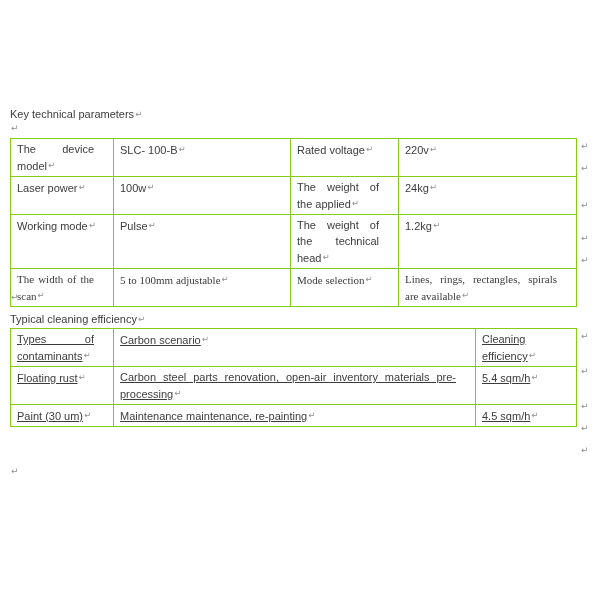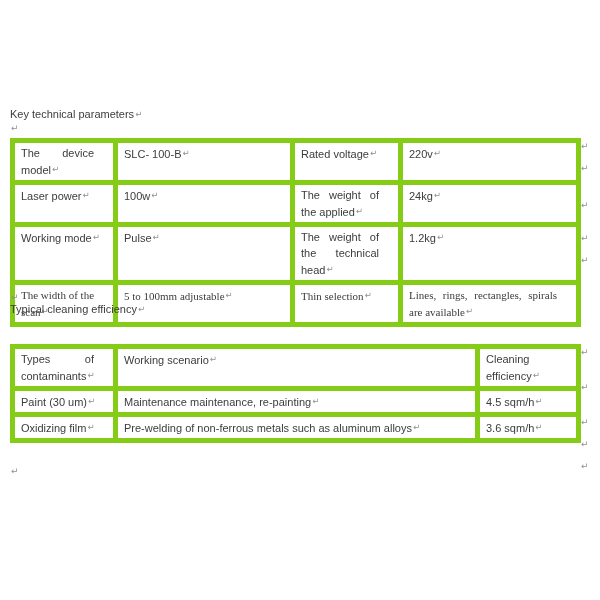--- a/index.html
+++ b/index.html
@@ -8,43 +8,43 @@
     background:#ffffff;
     font-family:"Liberation Sans","DejaVu Sans",sans-serif;
     color:#3c3c3c;
   }
   .doc { position:relative; width:600px; height:570px; overflow:hidden; background:#ffffff;border-radius:31px; }
 
   .heading {
     position:absolute; left:10px; font-size:11px; line-height:14px; white-space:nowrap;
   }
   #heading-1 { top:107px; }
-  #heading-2 { top:302px; }
+  #heading-2 { top:312px; }
 
   
   .para-mark { position:absolute; left:11px; font-size:9px; color:#8f8f8f; line-height:10px; }
   #p-after-h1 { top:123px; }
   #p-after-t1 { top:292px; }
   #p-after-t2 { top:466px; }
 
   
   .pm {
     display:inline-block; width:0; overflow:visible;
     font-size:8.5px; color:#8f8f8f; vertical-align:2px; white-space:pre;
     padding-left:1px;
   }
   .heading .pm { vertical-align:1px; }
 
   .table-wrap { position:absolute; left:10px; }
   #table1-wrap { top:138px; }
-  #table2-wrap { top:344px; }
+  #table2-wrap { top:328px;text-decoration:underline; }
 
   table { border-collapse:collapse; table-layout:fixed; width:566px; }
   td {
-    border:5px solid #84cc16;
+    border:1px solid #84cc16;
     vertical-align:top;
     font-size:11px; line-height:16px;
     padding:2px 19px 2px 6px;
     text-align:justify;
   }
   
   #table1 col.c1 { width:103px; } #table1 col.c2 { width:177px; }
   #table1 col.c3 { width:108px; } #table1 col.c4 { width:178px; }
   
   #table2 col.c1 { width:103px; } #table2 col.c2 { width:362px; }
@@ -99,21 +99,21 @@
       </tr>
       <tr class="h33">
         <td><span>Working mode</span><span class="pm">↵</span></td>
         <td><span>Pulse</span><span class="pm">↵</span></td>
         <td><span>The weight of the technical head</span><span class="pm">↵</span></td>
         <td><span>1.2kg</span><span class="pm">↵</span></td>
       </tr>
       <tr class="h36">
         <td><span>The width of the scan</span><span class="pm">↵</span></td>
         <td><span>5 to 100mm adjustable</span><span class="pm">↵</span></td>
-        <td><span>Thin selection</span><span class="pm">↵</span></td>
+        <td><span>Mode selection</span><span class="pm">↵</span></td>
         <td><span>Lines, rings, rectangles, spirals are available</span><span class="pm">↵</span></td>
       </tr>
     </tbody>
       </table>
     <span class="rem rem-1">↵</span>
     <span class="rem rem-2">↵</span>
     <span class="rem rem-3">↵</span>
     <span class="rem rem-4">↵</span>
     <span class="rem rem-5">↵</span>
   </div>
@@ -127,32 +127,32 @@
   <div class="table-wrap" id="table2-wrap">
     <table id="table2">
       <colgroup>
           <col class="c1">
           <col class="c2">
           <col class="c3">
         </colgroup>
       <tbody>
           <tr class="h35">
         <td><span>Types of contaminants</span><span class="pm">↵</span></td>
-        <td><span>Working scenario</span><span class="pm">↵</span></td>
+        <td><span>Carbon scenario</span><span class="pm">↵</span></td>
         <td><span>Cleaning efficiency</span><span class="pm">↵</span></td>
+      </tr>
+      <tr class="h35">
+        <td><span>Floating rust</span><span class="pm">↵</span></td>
+        <td><span>Carbon steel parts renovation, open-air inventory materials pre-processing</span><span class="pm">↵</span></td>
+        <td><span>5.4 sqm/h</span><span class="pm">↵</span></td>
       </tr>
       <tr class="h22">
         <td><span>Paint (30 um)</span><span class="pm">↵</span></td>
         <td><span>Maintenance maintenance, re-painting</span><span class="pm">↵</span></td>
         <td><span>4.5 sqm/h</span><span class="pm">↵</span></td>
-      </tr>
-      <tr class="h22">
-        <td><span>Oxidizing film</span><span class="pm">↵</span></td>
-        <td><span>Pre-welding of non-ferrous metals such as aluminum alloys</span><span class="pm">↵</span></td>
-        <td><span>3.6 sqm/h</span><span class="pm">↵</span></td>
       </tr>
     </tbody>
       </table>
     <span class="rem rem-1">↵</span>
     <span class="rem rem-2">↵</span>
     <span class="rem rem-3">↵</span>
     <span class="rem rem-4">↵</span>
     <span class="rem rem-5">↵</span>
   </div>
 

